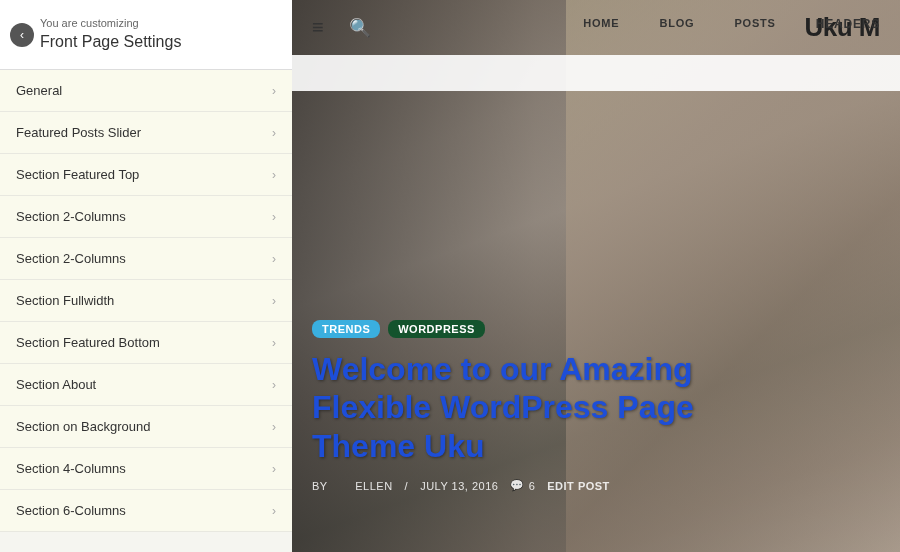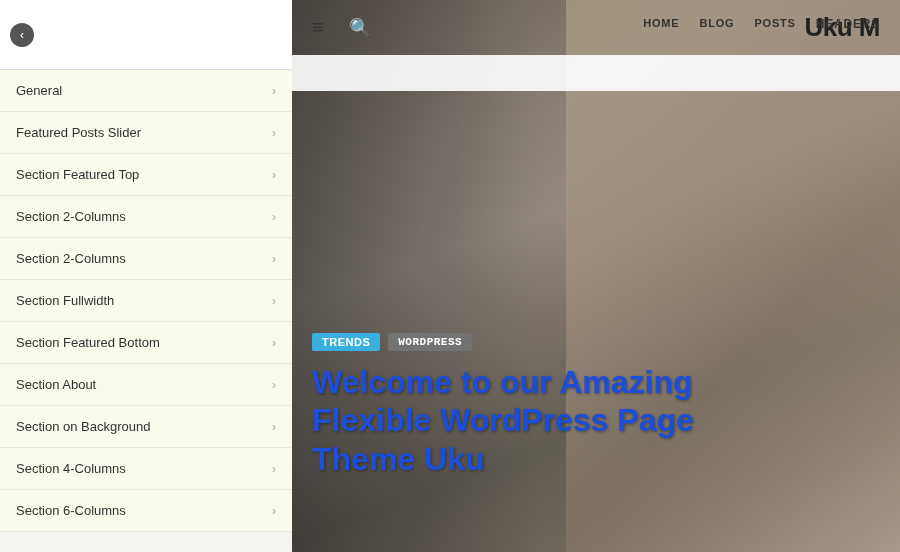--- a/index.html
+++ b/index.html
@@ -148,26 +148,26 @@
       display: flex;
       gap: 8px;
       margin-bottom: 12px;
     }
 
     .tag {
       padding: 3px 10px;
       font-size: 11px;
       font-weight: 700;
       letter-spacing: 0.5px;
-      border-radius: 2px;
+      border-radius: 8px;
       color: #fff;
     }
 
     .tag-trends { background: #3aafdf; }
-    .tag-wordpress { background: #737373; font-family: Liberation Mono, monospace; }
+    .tag-wordpress { background: #14532d; }
 
     #hero-title {
       font-size: 32px;
       font-weight: 700;
       color: #1d4ed8;
       line-height: 1.2;
       margin-bottom: 14px;
       text-shadow: 1px 1px 3px rgba(0,0,0,0.4);
     }
 
@@ -227,20 +227,22 @@
       margin-left: 28px;
     }
 
   </style>
 </head>
 <body>
 
 <div id="sidebar">
   <div id="sidebar-header">
     <div id="back-button">‹</div>
+    <span class="customizing-label">You are customizing</span>
+    <span class="page-title-text">Front Page Settings</span>
   </div>
 
   <div id="sidebar-menu">
       <div class="menu-item">
         <span>General</span>
         <span class="chevron">›</span>
       </div>
       <div class="menu-item">
         <span>Featured Posts Slider</span>
         <span class="chevron">›</span>
@@ -304,21 +306,31 @@
   <div id="hero-content">
     <div id="hero-tags">
       <span class="tag tag-trends">TRENDS</span>
       <span class="tag tag-wordpress">WORDPRESS</span>
     </div>
     <div id="hero-title">
       <span>Welcome to our Amazing</span><br>
       <span>Flexible WordPress Page</span><br>
       <span>Theme Uku</span>
     </div>
-  </div>
-
-  <div style="position:absolute;top:17px;right:20px;display:flex;gap:20px;z-index:11;">
+    <div id="hero-meta">
+      <span>BY</span>&nbsp;<span>ELLEN</span>
+      <span>/</span>
+      <span>JULY 13, 2016</span>
+      <span class="meta-comment">
+        <span>💬</span>
+        <span>6</span>
+      </span>
+      <span class="edit-post-link">EDIT POST</span>
+    </div>
+  </div>
+
+  <div style="position:absolute;top:17px;right:20px;display:flex;gap:40px;z-index:11;">
   <span style="font-size: 11px; font-weight: 700; letter-spacing: 0.8px; color: rgb(51, 51, 51); cursor: pointer;">HOME</span>
       <span style="font-size: 11px; font-weight: 700; letter-spacing: 0.8px; color: rgb(51, 51, 51); cursor: pointer;">BLOG</span>
       <span style="font-size: 11px; font-weight: 700; letter-spacing: 0.8px; color: rgb(51, 51, 51); cursor: pointer;">POSTS</span>
       <span style="font-size: 12px; font-weight: 700; letter-spacing: 0.8px; color: rgb(51, 51, 51); cursor: pointer;">HEADERS</span>
     </div>
 </div>
 
 </body></html>

